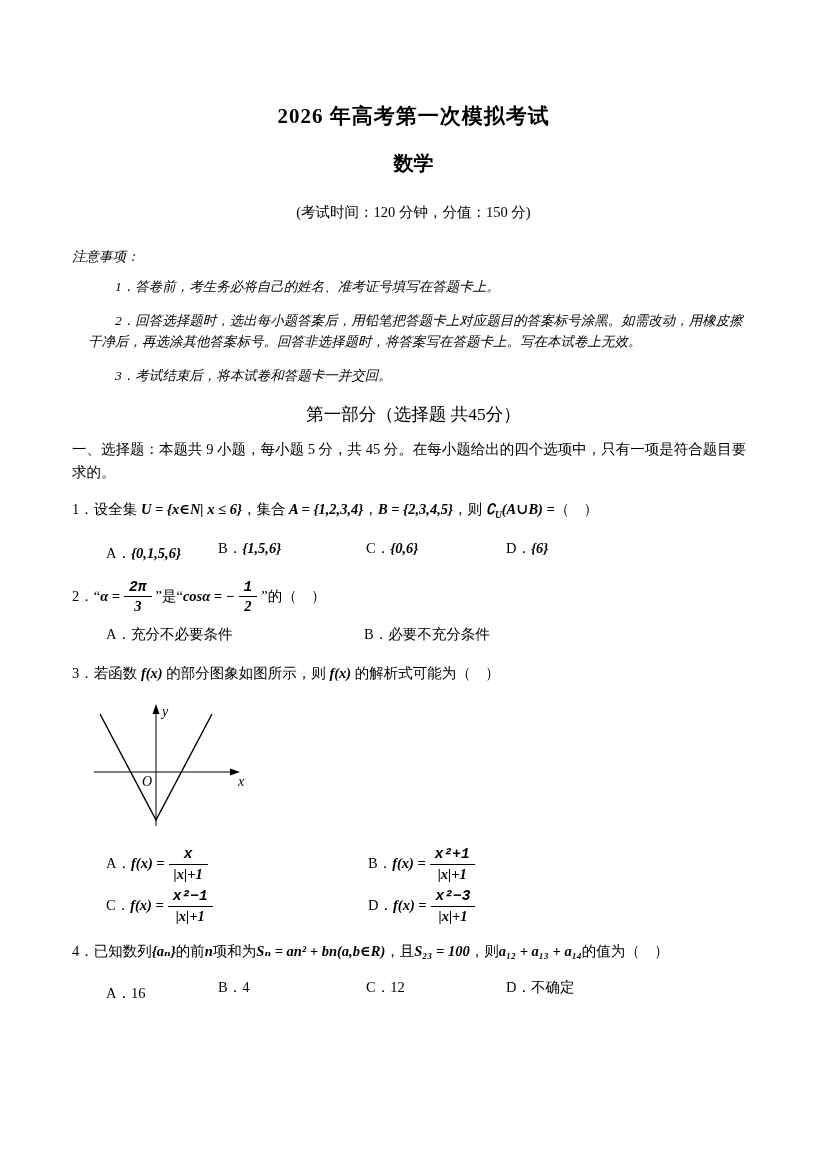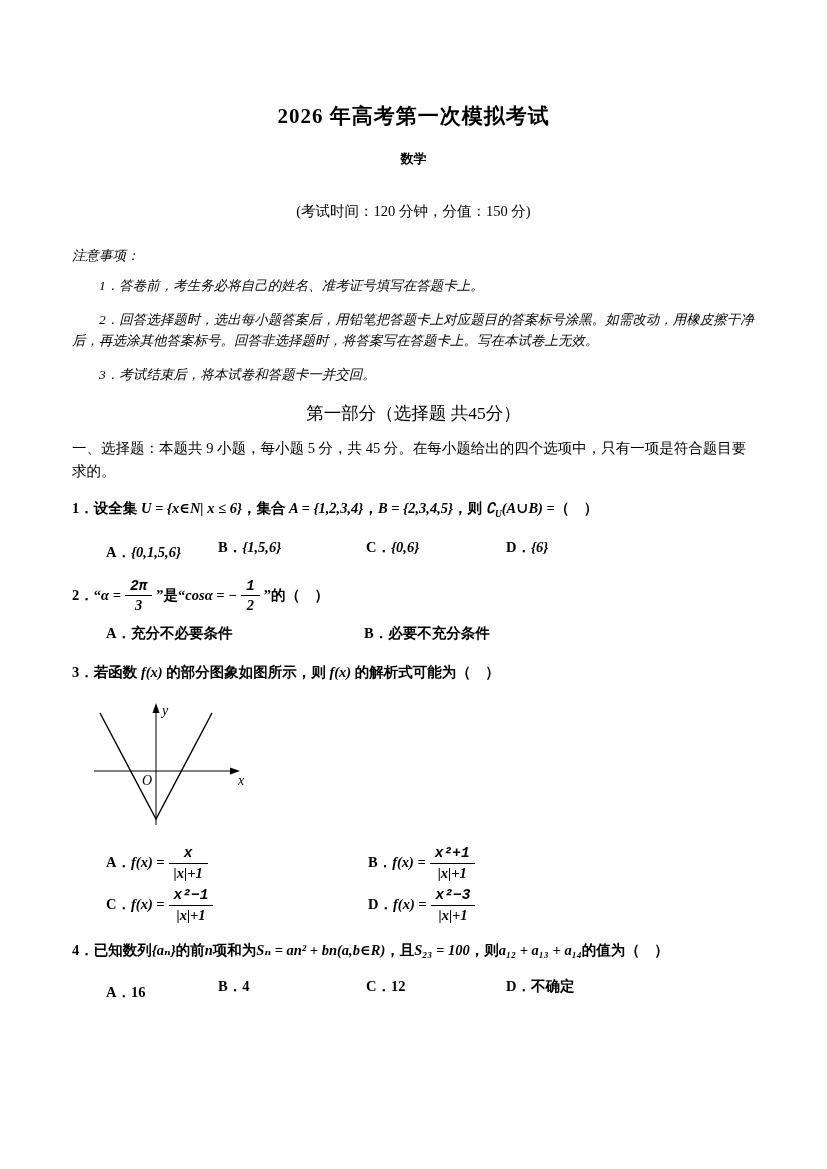--- a/index.html
+++ b/index.html
@@ -6,34 +6,34 @@
   body{
     width:827px;height:1169px;
     font-family:"Liberation Serif","DejaVu Serif",serif;
     color:#000;
     position:relative;
     overflow:hidden;
   }
   .page{box-sizing:border-box;width:827px;height:1169px;padding:102px 72px 0 72px;}
 
   .exam-title{text-align:center;font-size:21px;font-weight:700;letter-spacing:1px;}
-  .subject{text-align:center;font-size:13px;font-weight:700;margin-top:20px;}
-  .exam-info{text-align:center;font-size:14.5px;margin-top:34px;}
+  .subject{text-align:center;font-size:20px;font-weight:700;margin-top:20px;}
+  .exam-info{text-align:center;font-size:14.5px;margin-top:26px;}
 
   .notices{margin-top:26px;font-size:13.5px;font-style:italic;}
   .notice-heading{margin-bottom:10px;}
-  .notice-item{margin:0 0 12px 0;text-indent:2em;line-height:1.6;}
+  .notice-item{margin:0 0 12px 16px;text-indent:2em;line-height:1.6;}
 
   .section-title{text-align:center;font-size:17.5px;font-weight:400;margin:16px 0 12px 0;}
   .instructions{font-size:14.5px;line-height:1.55;}
 
   .question{margin-top:13px;font-size:14.5px;line-height:1.7;}
   .stem{line-height:1.8;}
 
-  .p-cn{font-style:normal;font-weight:700;}
+  .p-cn{font-style:normal;font-weight:400;}
   .p-m{font-weight:700;font-style:italic;}
   .p-sub{font-weight:700;font-style:italic;font-size:0.65em;vertical-align:sub;}
 
   .frac{display:inline-block;vertical-align:middle;text-align:center;
         font-weight:700;font-style:italic;margin:0 4px;line-height:1.15;}
   .frac .num{display:block;padding:0 5px 1px 5px;border-bottom:1.4px solid #000;font-family:Liberation Mono, monospace;}
   .frac .den{display:block;padding:1px 5px 0 5px;}
 
   .options{margin:6px 0 0 34px;font-size:14.5px;}
   .options .opt{display:inline-block;vertical-align:middle;}

